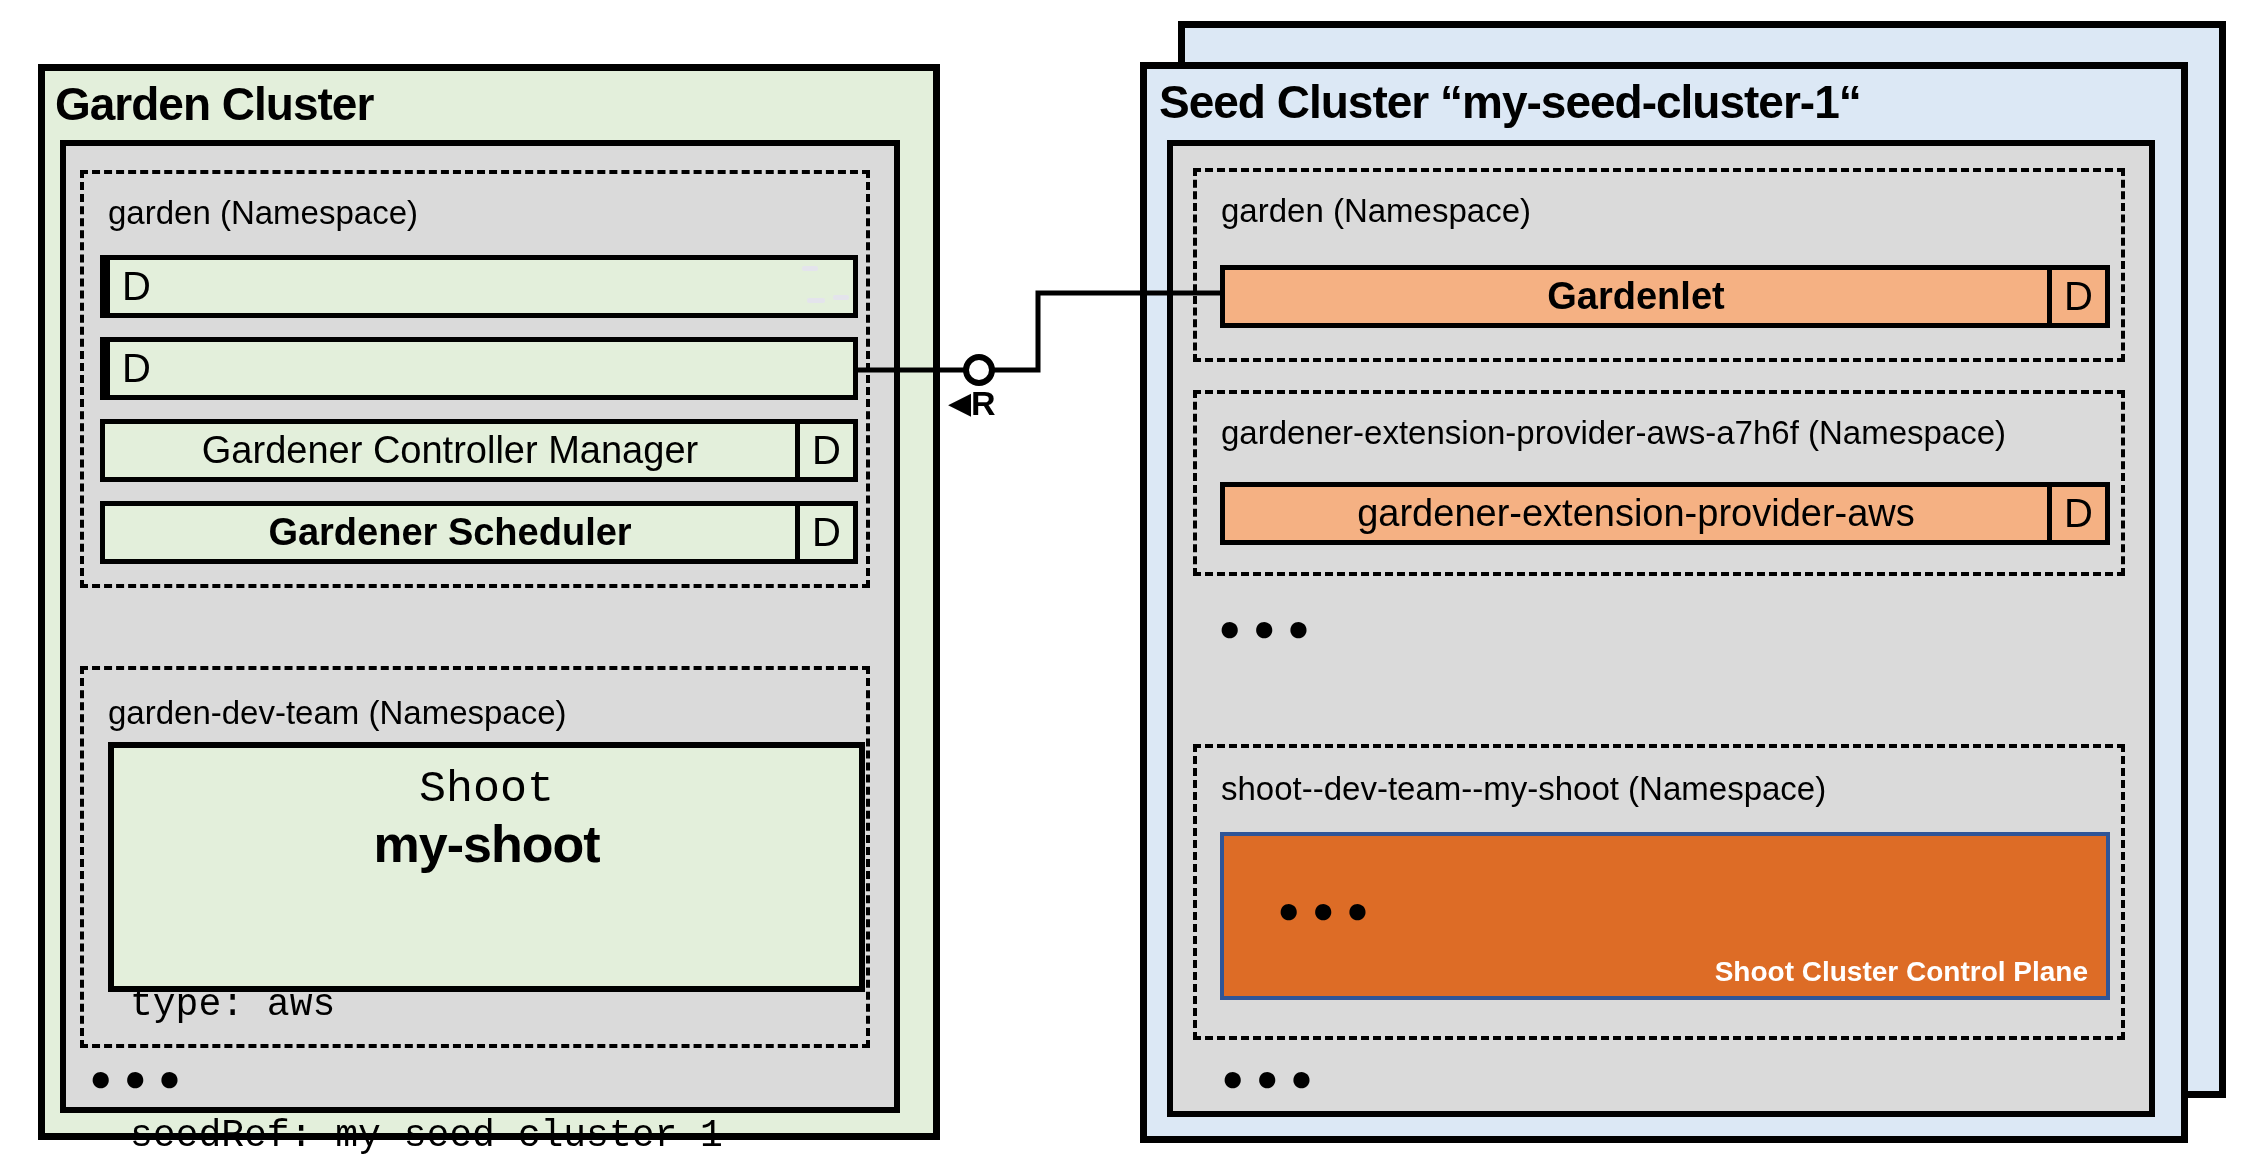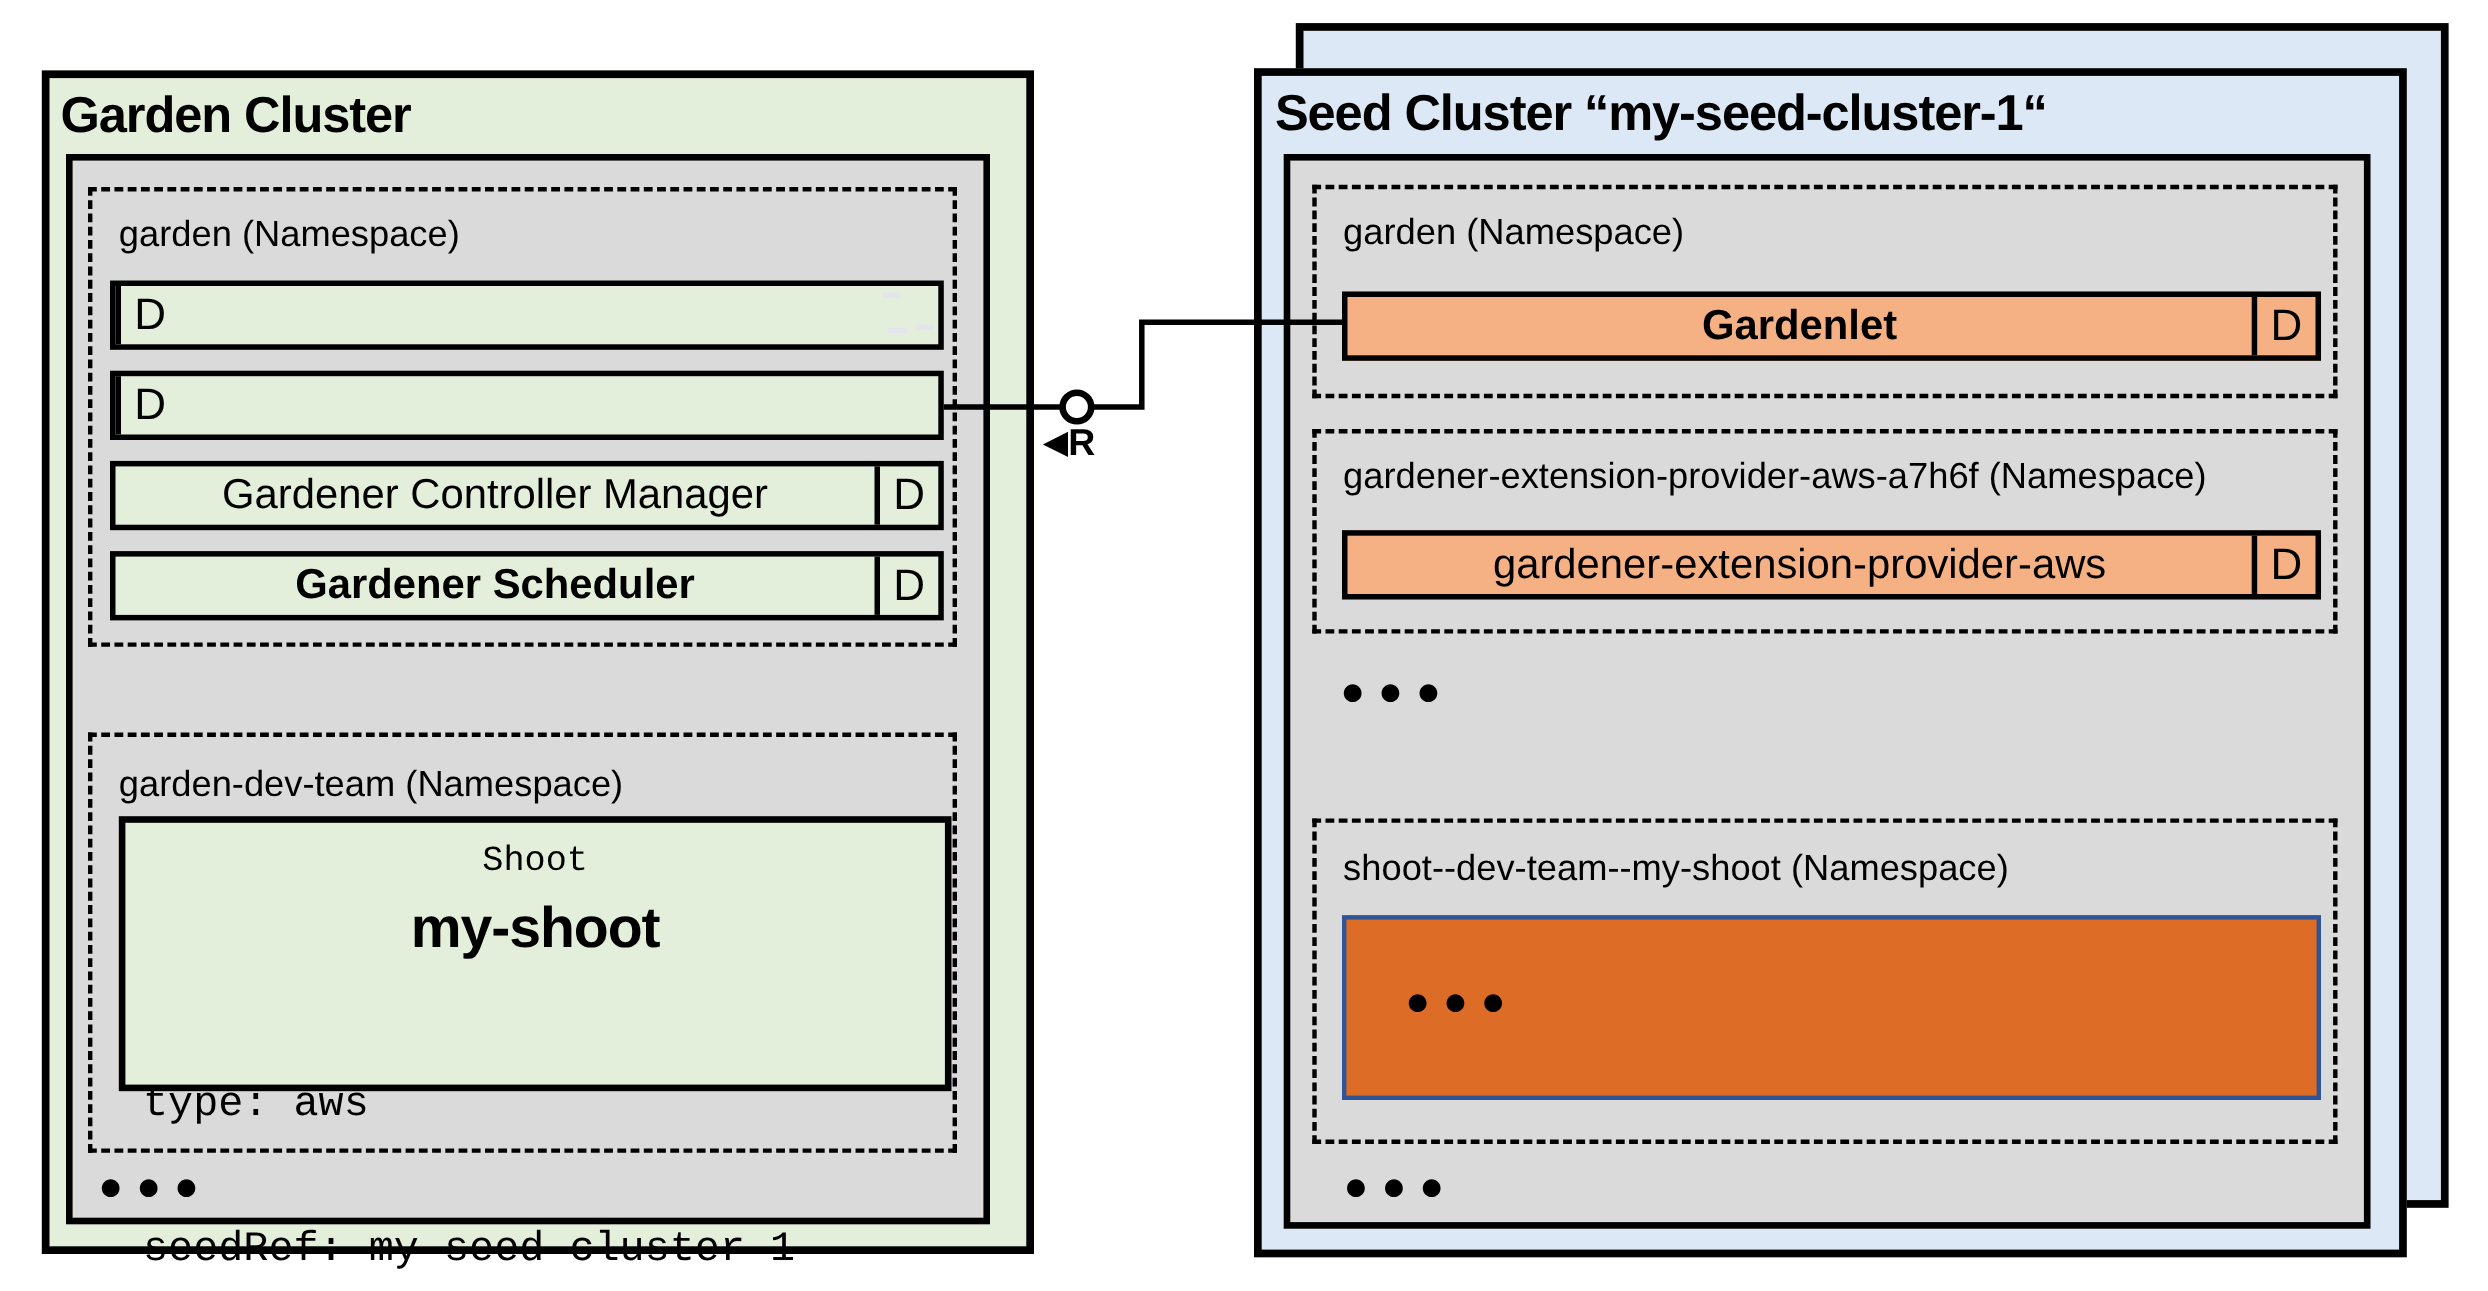--- a/index.html
+++ b/index.html
@@ -16,21 +16,21 @@
   .ns { position:absolute; border:4px dashed #000; }
   .ns-label { position:absolute; left:24px; top:20px; font-size:33px; font-weight:normal; white-space:nowrap; }
   .row { position:absolute; border:5px solid #000; display:flex; align-items:stretch; }
   .row.green  { background:var(--cluster-green,#e3efdb); }
   .row.orange { background:var(--orange-light,#f5b183); }
   .row-label { flex:1; display:flex; align-items:center; justify-content:center; font-size:38px; position:relative; white-space:nowrap; }
   .row-label.bold { font-weight:bold; }
   .d-cell { width:58px; border-left:5px solid #000; display:flex; align-items:center; justify-content:center; font-size:40px; }
   .shoot-card { position:absolute; background:var(--cluster-green,#e3efdb); border:6px solid #000; }
   .mono { font-family:"Liberation Mono", monospace; }
-  .shoot-kind { position:absolute; top:16px; left:0; width:100%; text-align:center; font-size:32px; }
+  .shoot-kind { position:absolute; top:16px; left:0; width:100%; text-align:center; font-size:45px; }
   .shoot-name { position:absolute; top:66px; left:0; width:100%; text-align:center; font-size:52px; font-weight:bold; letter-spacing:-1px; }
   .shoot-spec { position:absolute; left:16px; top:148px; font-size:38px; line-height:1.15; white-space:pre; }
   .dots { position:absolute; font-family:"DejaVu Sans", sans-serif; font-size:46px; font-weight:bold; letter-spacing:5px; line-height:1; }
   .cp-box { position:absolute; background:var(--orange-dark,#dd6c26); border:4px solid var(--control-plane-border,#2f5597); }
   .cp-caption { position:absolute; right:18px; bottom:8px; color:#fff; font-weight:bold; font-size:28px; white-space:nowrap; }
   .connector-svg { position:absolute; left:0; top:0; z-index:20; pointer-events:none; }
   .r-marker { position:absolute; left:948px; top:386px; z-index:21; display:flex; align-items:center; font-weight:bold; }
   .r-arrow { font-family:"DejaVu Sans", sans-serif; font-size:30px; line-height:1; }
   .r-label { font-size:34px; line-height:1; }
   .artifact { position:absolute; background:#e4e4ec; height:5px; border-radius:2px; }
@@ -113,20 +113,21 @@
       </div>
     </div>
 
     <div class="dots" style="left:42px; top:462px;">•••</div>
 
     <div class="ns" style="left:20px; top:598px; width:932px; height:296px;">
       <div class="ns-label" style="top:22px;">shoot--dev-team--my-shoot (Namespace)</div>
 
       <div class="cp-box" style="left:23px; top:84px; width:890px; height:168px;">
         <div class="dots" style="left:50px; top:54px;">•••</div>
+        <div class="cp-caption">Shoot Cluster Control Plane</div>
       </div>
     </div>
 
     <div class="dots" style="left:45px; top:912px;">•••</div>
   </div>
 
   <svg class="connector-svg" width="2262" height="1174" viewBox="0 0 2262 1174">
     <polyline points="858,370 1038,370 1038,293 1220,293" fill="none" stroke="#000" stroke-width="5"></polyline>
     <circle cx="979" cy="370" r="13" fill="#fff" stroke="#000" stroke-width="6"></circle>
   </svg>

